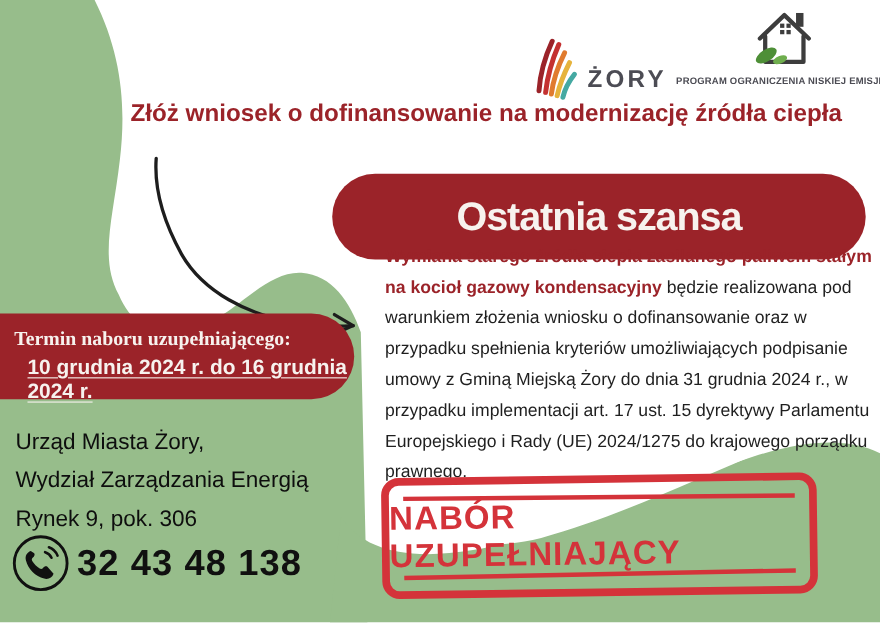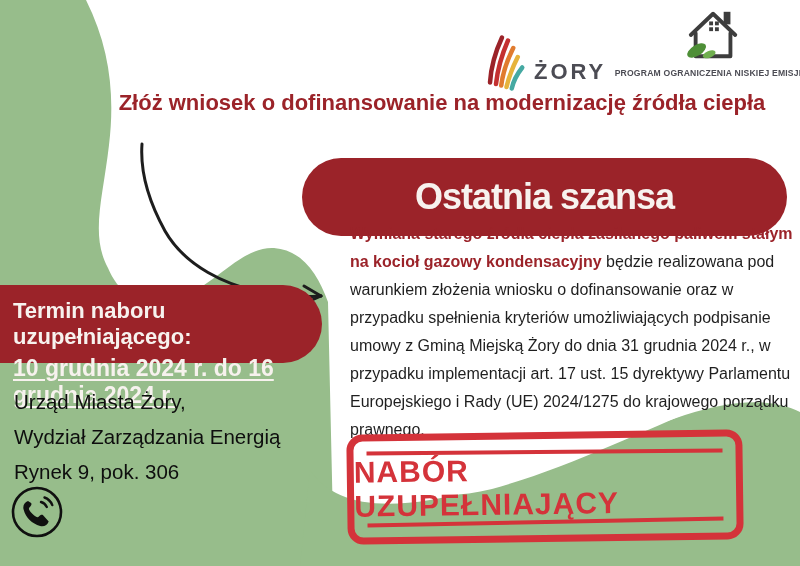--- a/index.html
+++ b/index.html
@@ -22,23 +22,23 @@
   .banner{position:absolute;left:302px;top:134px;width:485px;height:78px;background:#9b2329;
     border-radius:39px;display:flex;align-items:center;justify-content:center;
     color:#f7f2ee;font-size:36px;font-weight:700;letter-spacing:-1px;margin-top:24px;}
 
   .body-block{position:absolute;left:350px;top:220px;width:452px;
     font-size:16px;line-height:28px;color:#1f1f1f;}
   .body-lead{font-weight:700;color:#9b2329;margin-top:36px;}
 
   .deadline{position:absolute;left:0;top:285px;width:322px;height:78px;background:#9b2329;
     border-radius:0 39px 39px 0;color:#f7f2ee;box-sizing:border-box;padding:13px 0 0 13px;}
-  .deadline-label{font-size:22px;font-weight:700;}
-  .deadline-dates{font-size:23px;font-weight:700;margin-top:5px;
-    text-decoration:underline;text-underline-offset:3px;}
+  .deadline-label{font-size:18px;font-weight:700;font-family:Liberation Serif, serif;}
+  .deadline-dates{font-size:19px;font-weight:700;margin-top:5px;
+    text-decoration:underline;text-underline-offset:3px;margin-left:12px;}
 
   .address{position:absolute;left:14px;top:384px;font-size:20.5px;font-weight:400;
     line-height:35px;color:#0e0e0e;white-space:pre-line;}
 
   .phone-row{position:absolute;left:10px;top:485px;display:flex;align-items:center;gap:6px;}
   .phone-number{font-size:33px;font-weight:800;color:#101010;letter-spacing:1px;}
 
   .stamp{position:absolute;left:347px;top:432px;width:396px;height:110px;box-sizing:border-box;
     border:7px solid #d4333a;border-radius:16px;transform:rotate(-0.8deg);
     display:flex;align-items:center;justify-content:center;}
@@ -104,19 +104,20 @@
 Wydział Zarządzania Energią
 Rynek 9, pok. 306</div>
 
 <div class="phone-row">
   <svg width="54" height="54" viewBox="0 0 54 54" xmlns="http://www.w3.org/2000/svg">
     <circle cx="27" cy="27" r="24" fill="none" stroke="#101010" stroke-width="2.6"></circle>
     <path d="M18,16 c-3.5,1.2 -5.5,4.5 -4.4,8.6 c2.1,8 8.5,14.4 16.5,16.4 c4.1,1 7.4,-1 8.6,-4.5 l-5.6,-6.2 c-1.2,-1 -3,-0.2 -4,1 c-0.8,1 -1.9,1.2 -3,0.5 c-2.4,-1.5 -5.4,-4.5 -6.8,-6.9 c-0.7,-1.1 -0.4,-2.2 0.6,-3 c1.2,-1 2.1,-2.8 1.2,-4 z" fill="#101010"></path>
     <path d="M31,17 q4,1.2 5.8,5" fill="none" stroke="#101010" stroke-width="2.4" stroke-linecap="round"></path>
     <path d="M34.5,12.5 q5.6,2 7.8,7.6" fill="none" stroke="#101010" stroke-width="2.4" stroke-linecap="round"></path>
   </svg>
+  <span class="phone-number">32 43 48 138</span>
 </div>
 
 <div class="stamp">
   <div class="stamp-rule top"></div>
   <span class="stamp-text">NABÓR UZUPEŁNIAJĄCY</span>
   <div class="stamp-rule bottom"></div>
 </div>
 
 </body></html>

